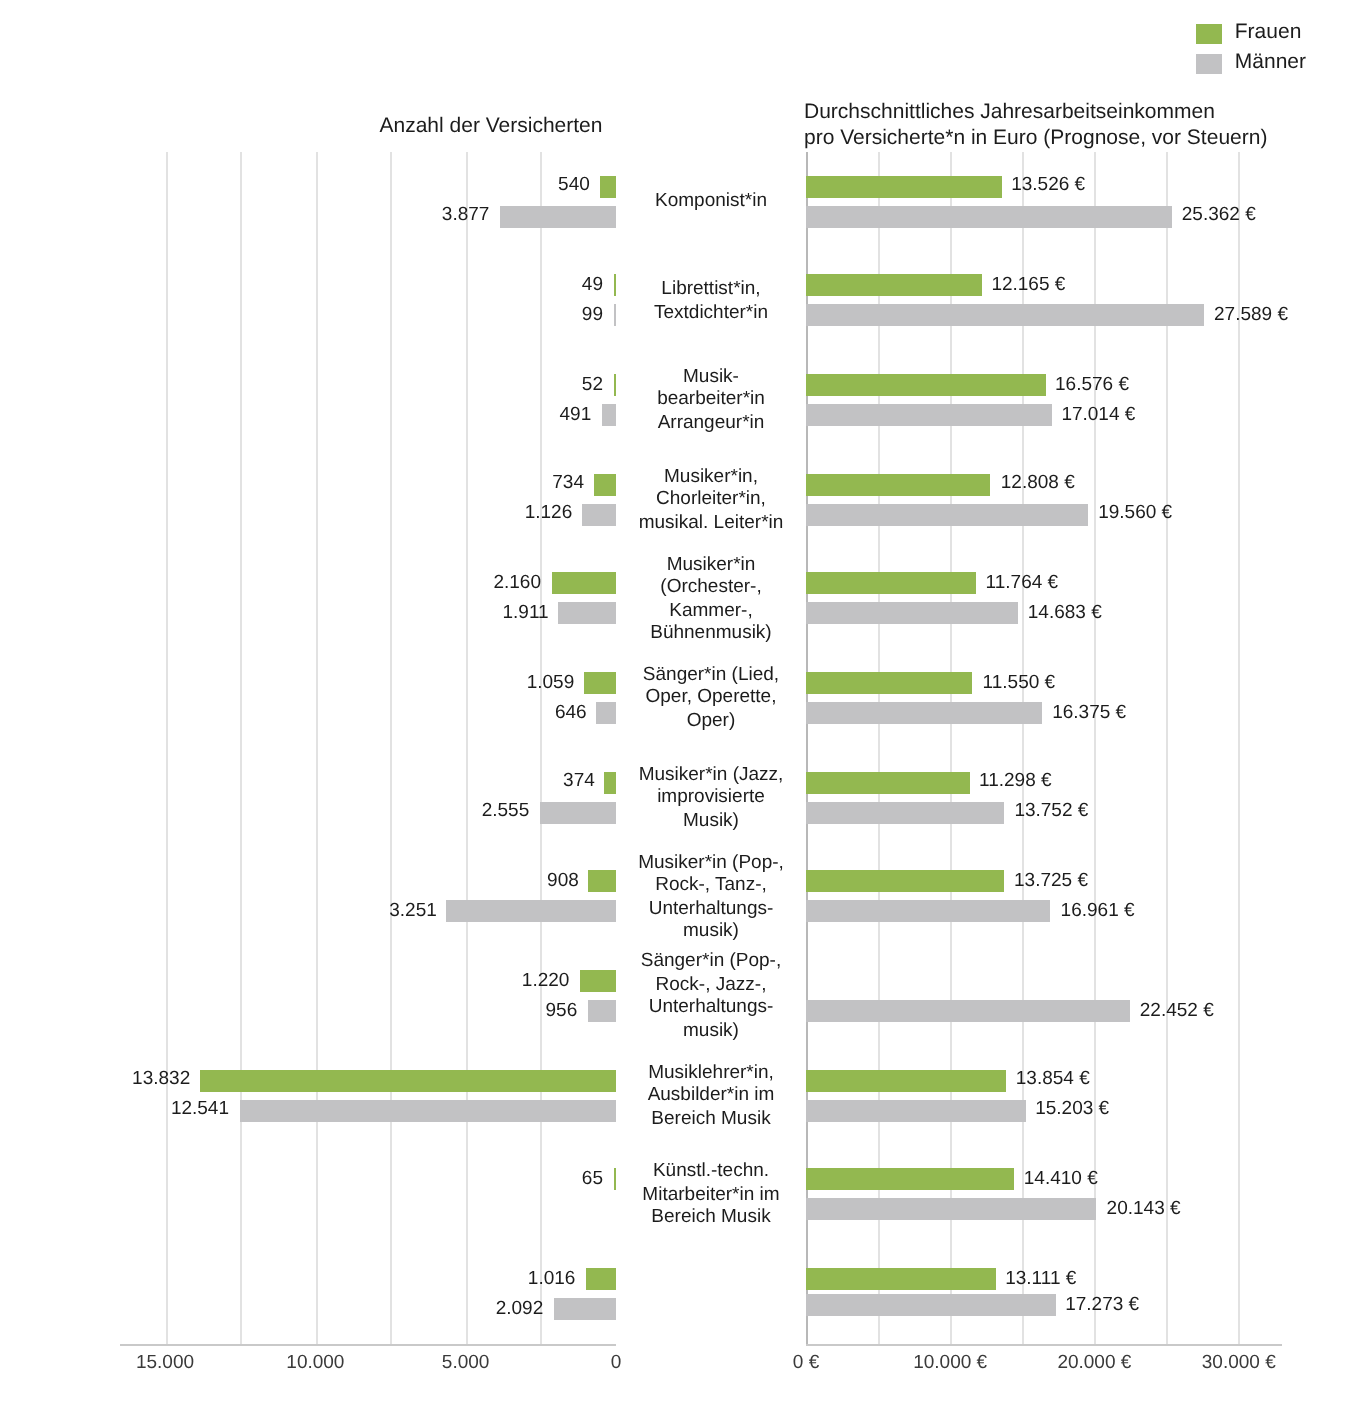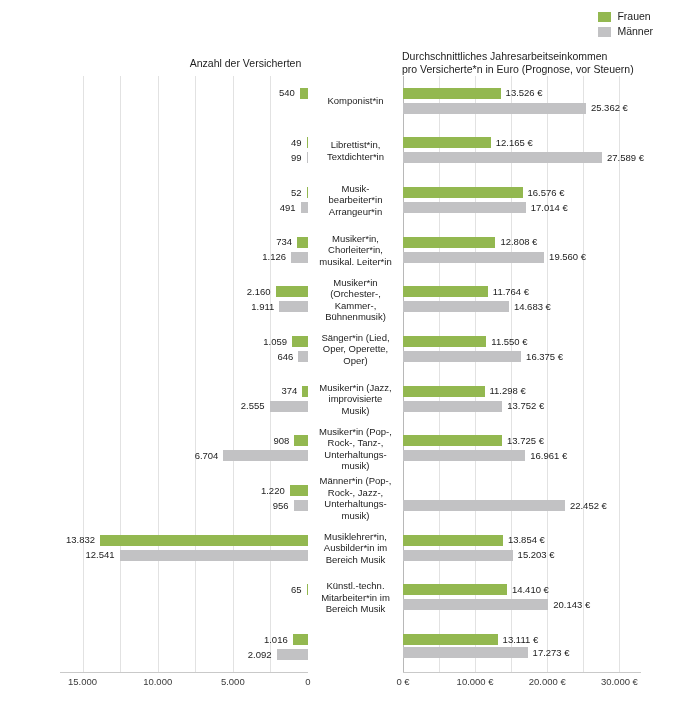--- a/index.html
+++ b/index.html
@@ -90,20 +90,24 @@
         <div class="gl" style="left: 97.7px;"></div>
         <div class="gl" style="left: 60.1px;"></div>
         <div class="gl" style="left: 22.5px;"></div>
       </div>
     <div class="rows" id="rows-left">
         <div class="row" style="top: 0px; height: 49.6667px;">
           <div class="bar-line" style="top: 11.8333px;">
             <div class="bar f" style="width: 8.1px;"></div>
             <span class="val" style="right: 13.1px;">540</span>
           </div>
+          <div class="bar-line" style="top: 26.8333px;">
+            <div class="bar m" style="width: 58.3px;"></div>
+            <span class="val" style="right: 63.3px;">3.877</span>
+          </div>
         </div>
         <div class="row" style="top: 49.6667px; height: 49.6667px;">
           <div class="bar-line" style="top: 11.8333px;">
             <div class="bar f" style="width: 1.5px;"></div>
             <span class="val" style="right: 6.5px;">49</span>
           </div>
           <div class="bar-line" style="top: 26.8333px;">
             <div class="bar m" style="width: 1.5px;"></div>
             <span class="val" style="right: 6.5px;">99</span>
           </div>
@@ -158,21 +162,21 @@
             <span class="val" style="right: 43.4px;">2.555</span>
           </div>
         </div>
         <div class="row" style="top: 347.667px; height: 49.6667px;">
           <div class="bar-line" style="top: 11.8333px;">
             <div class="bar f" style="width: 13.6px;"></div>
             <span class="val" style="right: 18.6px;">908</span>
           </div>
           <div class="bar-line" style="top: 26.8333px;">
             <div class="bar m" style="width: 84.6px;"></div>
-            <span class="val" style="right: 89.6px;">6.704</span>
+            <span class="val" style="right: 89.6px;">3.251</span>
           </div>
         </div>
         <div class="row" style="top: 397.333px; height: 49.6667px;">
           <div class="bar-line" style="top: 11.8333px;">
             <div class="bar f" style="width: 18.3px;"></div>
             <span class="val" style="right: 23.3px;">1.220</span>
           </div>
           <div class="bar-line" style="top: 26.8333px;">
             <div class="bar m" style="width: 14.4px;"></div>
             <span class="val" style="right: 19.4px;">956</span>
@@ -241,21 +245,21 @@
         <div>improvisierte</div>
         <div>Musik)</div>
       </div>
       <div class="cat" style="top: 349.5px;">
         <div>Musiker*in (Pop-,</div>
         <div>Rock-, Tanz-,</div>
         <div>Unterhaltungs-</div>
         <div>musik)</div>
       </div>
       <div class="cat" style="top: 399.2px;">
-        <div>Männer*in (Pop-,</div>
+        <div>Sänger*in (Pop-,</div>
         <div>Rock-, Jazz-,</div>
         <div>Unterhaltungs-</div>
         <div>musik)</div>
       </div>
       <div class="cat" style="top: 454.6px;">
         <div>Musiklehrer*in,</div>
         <div>Ausbilder*in im</div>
         <div>Bereich Musik</div>
       </div>
       <div class="cat" style="top: 504.2px;">

